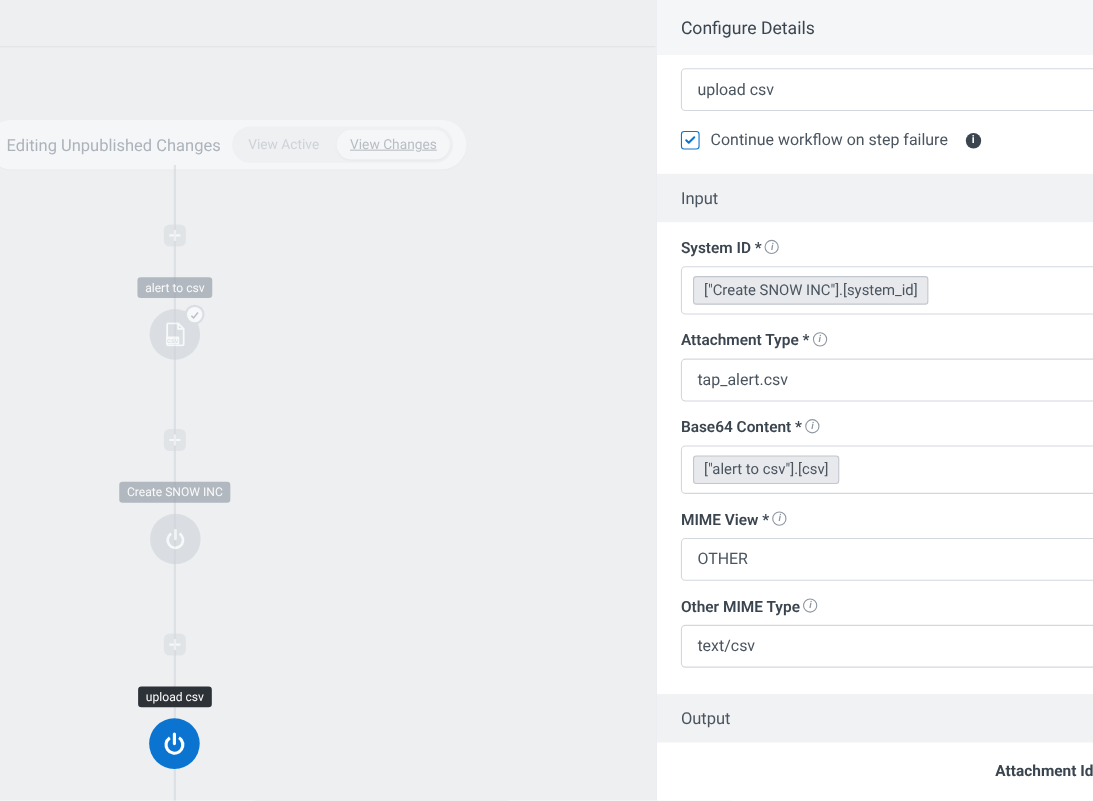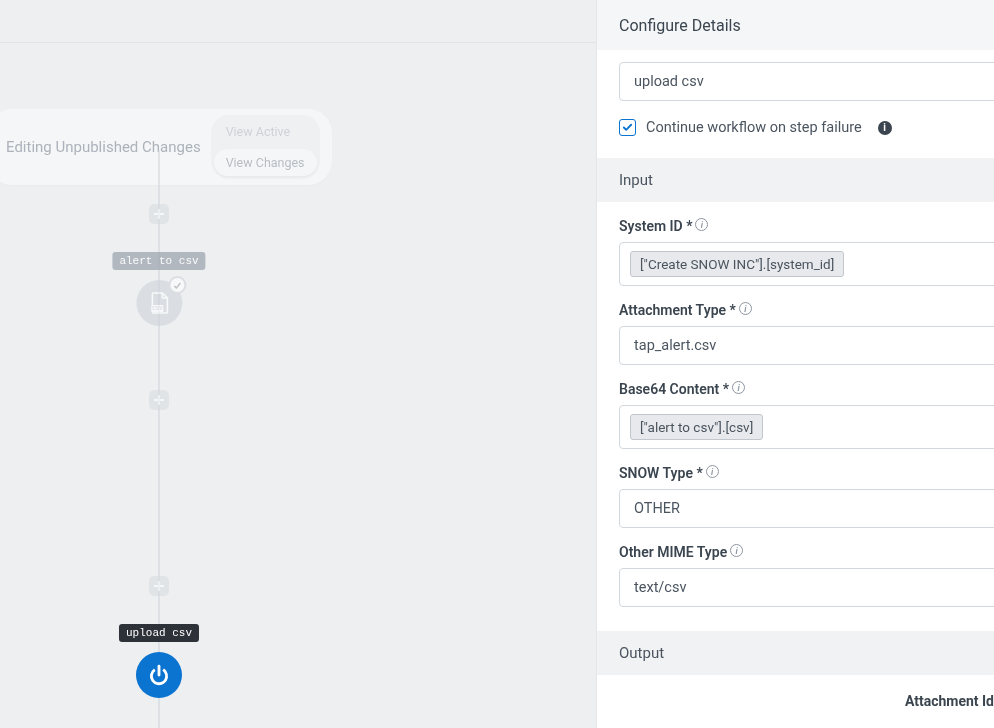--- a/index.html
+++ b/index.html
@@ -20,38 +20,37 @@
   }
   
   .edit-banner {
     position: absolute; top: 109px; left: -12px;
     display: flex; align-items: center; gap: 10px;
     background: #fff; border-radius: 24px; padding: 6px 12px 6px 18px;
     box-shadow: 0 1px 2px rgba(0,0,0,0.05);
     opacity: .45;
   }
   .edit-banner .label { font-size: 15px; color: #5f6b7a; }
-  .edit-banner .tabs { display: flex; gap: 4px; padding: 3px; background: #f0f2f4; border-radius: 18px; flex-direction: column; }
+  .edit-banner .tabs { display: flex; gap: 4px; padding: 3px; background: #f0f2f4; border-radius: 18px; }
   .edit-banner .tab { font-size: 12.5px; padding: 6px 12px; border-radius: 14px; color: #aab1bb; cursor: pointer; }
-  .edit-banner .tab.active { background: #fff; color: #7a828e; box-shadow: 0 1px 2px rgba(0,0,0,0.08); }
+  .edit-banner .tab.active { background: #fff; color: #7a828e; box-shadow: 0 1px 2px rgba(0,0,0,0.08); text-decoration: underline; }
 
   
   .flow-line {
     position: absolute; left: 159px; top: 150px; width: 2px; height: 620px;
     background: #cfd4da;
     transform: translateX(-50%);
     opacity: .55;
   }
 
   .node { position: absolute; left: 159px; transform: translateX(-50%); display:flex; flex-direction:column; align-items:center; }
   .node-label {
     background: #9aa2ac; color:#fff; font-size:11px; padding:3px 7px; border-radius:3px;
     margin-bottom: 10px; white-space:nowrap;
     opacity:.7;
-    font-family:Liberation Mono, monospace;
   }
   .node-label.dark { background:#2d3138; opacity:1; }
   .node-circle {
     width:46px; height:46px; border-radius:50%; background:#cfd4da;
     display:flex; align-items:center; justify-content:center; position:relative;
     opacity:.6;
   }
   .node-circle.active { background:#0b74d1; opacity:1; }
   .node-circle .corner {
     position:absolute; top:-2px; right:-2px; width:14px; height:14px; border-radius:50%;
@@ -153,20 +152,29 @@
       </div>
     </div>
   </div>
 
   <div class="plus-btn" style="top:390px;">
     <svg viewBox="0 0 12 12">
         <path d="M5 1h2v4h4v2H7v4H5V7H1V5h4z" fill="#fff"></path>
       </svg>
   </div>
 
+  <div class="node" style="top:438px;">
+    <div class="node-label">Create SNOW INC</div>
+    <div class="node-circle">
+      <svg width="22" height="22" viewBox="0 0 22 22">
+        <circle cx="11" cy="12" r="7" fill="none" stroke="#fff" stroke-width="2.4" stroke-dasharray="33 8" transform="rotate(-35 11 12)"></circle>
+        <line x1="11" y1="3" x2="11" y2="11" stroke="#fff" stroke-width="2.4" stroke-linecap="round"></line>
+      </svg>
+    </div>
+  </div>
 
   <div class="plus-btn" style="top:576px;">
     <svg viewBox="0 0 12 12">
         <path d="M5 1h2v4h4v2H7v4H5V7H1V5h4z" fill="#fff"></path>
       </svg>
   </div>
 
   <div class="node" style="top:624px;">
     <div class="node-label dark">upload csv</div>
     <div class="node-circle active">
@@ -221,21 +229,21 @@
         <span>Base64 Content *</span>
         <span class="info-circle">i</span>
       </div>
       <div class="field-pillbox">
         <span class="pill">["alert to csv"].[csv]</span>
       </div>
     </div>
 
     <div class="fld">
       <div class="fld-label">
-        <span>SNOW Type *</span>
+        <span>MIME View *</span>
         <span class="info-circle">i</span>
       </div>
       <input class="field-input" value="OTHER" style="">
     </div>
 
     <div class="fld">
       <div class="fld-label">
         <span>Other MIME Type</span>
         <span class="info-circle">i</span>
       </div>

